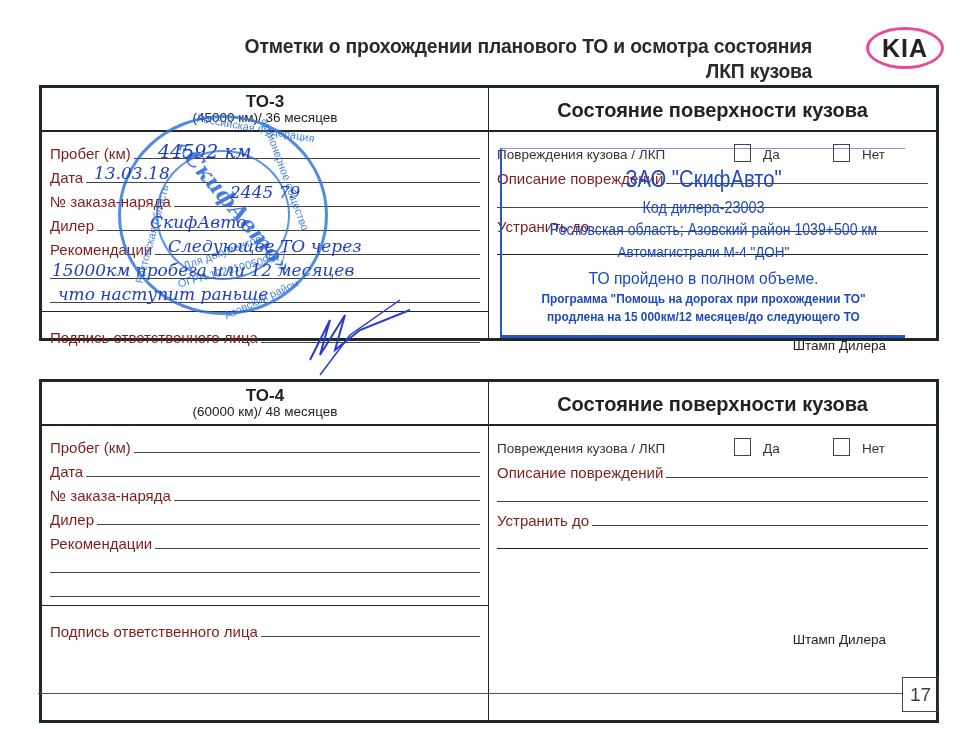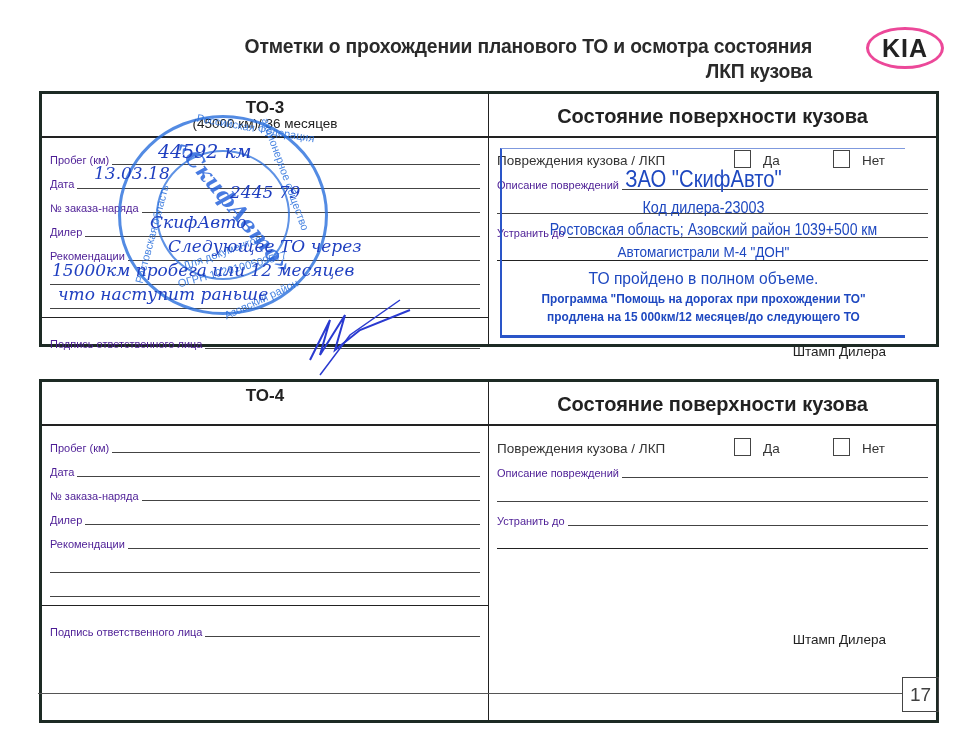--- a/index.html
+++ b/index.html
@@ -17,35 +17,35 @@
     border: 3px solid #ec4899; border-radius: 50%;
     display: flex; align-items: center; justify-content: center;
     font-family: "Liberation Sans", sans-serif; font-weight: bold; font-size: 25px;
     letter-spacing: 1px; color: #222;
   }
 
   .block {
     position: absolute; left: 39px; width: 900px;
     border: 3px solid #1d2a24; background: #fff;
   }
-  .block.b1 { top: 91px; height: 256px; }
+  .block.b1 { top: 85px; height: 256px; }
   .block.b2 { top: 379px; height: 344px; }
 
   .col-left { position: absolute; left: 0; top: 0; width: 447px; height: 100%; border-right: 1.5px solid #222; }
   .col-right { position: absolute; left: 447px; top: 0; right: 0; height: 100%; }
 
   .hdr { height: 44px; border-bottom: 2px solid #222; text-align: center; position: relative; }
   .hdr .to-name { font-weight: bold; font-size: 17px; padding-top: 5px; line-height: 17px; color: #222; }
   .hdr .to-sub { font-size: 13.5px; line-height: 16px; color: #222; }
   .col-right .hdr .surface-title {
     font-weight: bold; font-size: 20px; line-height: 44px; color: #222;
   }
 
   .row { position: absolute; left: 8px; right: 8px; height: 22px; display: flex; align-items: flex-end; }
-  .row .lbl { font-size: 11px; color: #4c1d95; white-space: nowrap; padding-right: 3px; line-height: 16px; }
+  .row .lbl { font-size: 15px; color: #7f1d1d; white-space: nowrap; padding-right: 3px; line-height: 16px; }
   .row .line { flex: 1; border-bottom: 1px solid #444; margin-bottom: 3px; height: 1px; }
   .row.full .line { margin-left: 0; }
 
   .sig-sep { position: absolute; left: 0; right: 0; border-top: 1.5px solid #222; }
 
   .cb-row { position: absolute; left: 8px; right: 8px; height: 20px; display: flex; align-items: flex-end; font-size: 13.5px; color:#333; }
   .cb { width: 17px; height: 18px; border: 1px solid #444; display: inline-block; margin: 0 12px 0 0; background: #fff; }
   .stamp-label { position: absolute; right: 50px; font-size: 13.5px; color: #222; }
   .thick-line { position: absolute; left: 8px; right: 8px; border-top: 1.5px solid #222; }
 
@@ -184,20 +184,21 @@
   <div class="rs-line rs-l4">Автомагистрали М-4 "ДОН"</div>
   <div class="rs-line rs-l5">ТО пройдено в полном объеме.</div>
   <div class="rs-line rs-l6">Программа "Помощь на дорогах при прохождении ТО"</div>
   <div class="rs-line rs-l7">продлена на 15 000км/12 месяцев/до следующего ТО</div>
 </div>
 
 <div class="block b2">
   <div class="col-left">
     <div class="hdr">
       <div class="to-name">ТО-4</div>
+      <div class="to-sub">(60000 км)/ 48 месяцев</div>
     </div>
     <div class="row" style="top:52px">
         <span class="lbl">Пробег (км)</span>
         <span class="line"></span>
       </div>
     <div class="row" style="top:76px">
         <span class="lbl">Дата</span>
         <span class="line"></span>
       </div>
     <div class="row" style="top:100px">

